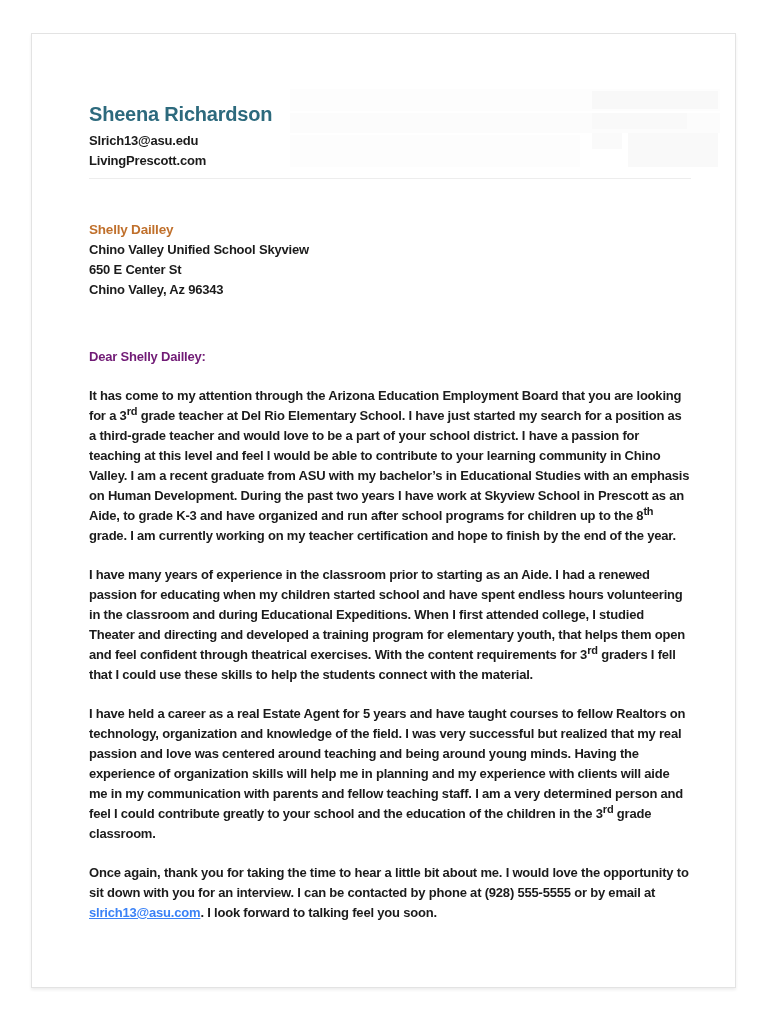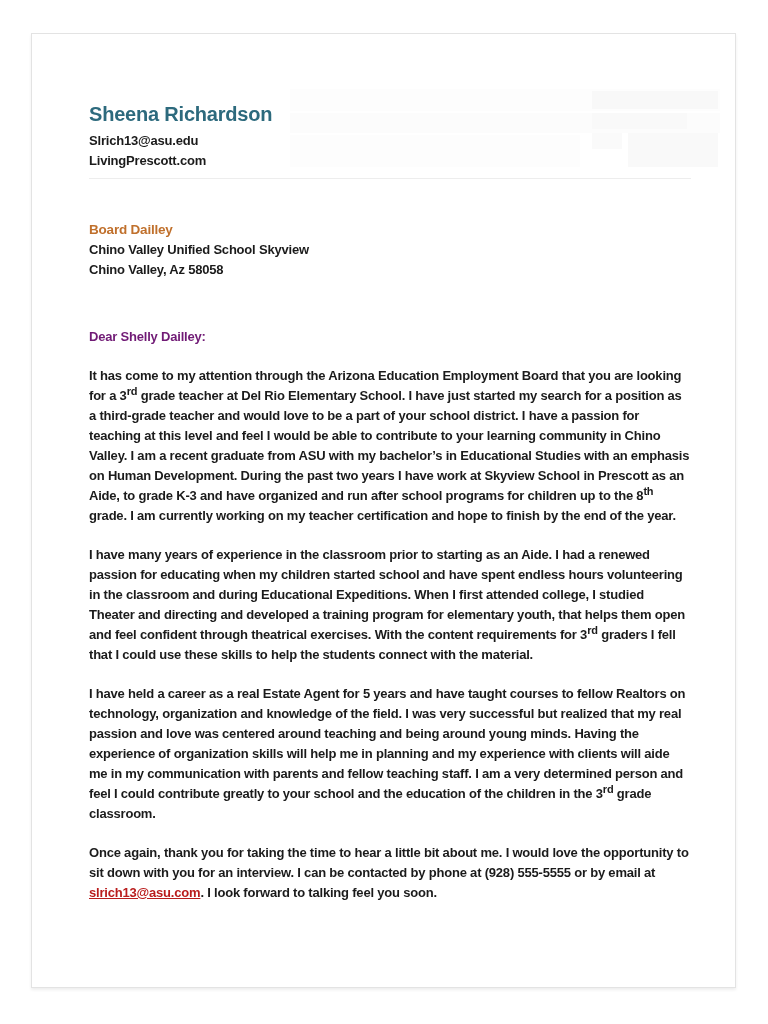--- a/index.html
+++ b/index.html
@@ -93,21 +93,21 @@
     letter-spacing: -0.2px;
     line-height: 20px;
     text-align: left;
   }
   .body-par sup {
     font-size: 11px;
     line-height: 0;
     vertical-align: super;
   }
   .email-link {
-    color: #b91c1c;
+    color: #3b82f6;
     text-decoration: underline;
     font-weight: 700;
     cursor: pointer;
   }
 </style>
 </head>
 <body>
 
 <div class="viewer">
   <div class="page">
@@ -122,23 +122,24 @@
 
     <div class="letter-header">
       <div class="sender-name">Sheena Richardson</div>
       <div class="contact-line">Slrich13@asu.edu</div>
       <div class="contact-line">LivingPrescott.com</div>
       <hr class="divider">
     </div>
 
 
     <div class="recipient-block">
-      <div class="recipient-name">Board Dailley</div>
+      <div class="recipient-name">Shelly Dailley</div>
       <div class="contact-line">Chino Valley Unified School Skyview</div>
-      <div class="contact-line">Chino Valley, Az 58058</div>
+      <div class="contact-line">650 E Center St</div>
+      <div class="contact-line">Chino Valley, Az 96343</div>
     </div>
 
     <div class="salutation">Dear Shelly Dailley:</div>
 
     <div class="letter-body">
         <p class="body-par"><span>It has come to my attention through the Arizona Education Employment Board that you are looking for a 3</span><sup>rd</sup><span> grade teacher at Del Rio Elementary School. I have just started my search for a position as a third-grade teacher and would love to be a part of your school district. I have a passion for teaching at this level and feel I would be able to contribute to your learning community in Chino Valley. I am a recent graduate from ASU with my bachelor’s in Educational Studies with an emphasis on Human Development. During the past two years I have work at Skyview School in Prescott as an Aide, to grade K-3 and have organized and run after school programs for children up to the 8</span><sup>th</sup><span> grade. I am currently working on my teacher certification and hope to finish by the end of the year.</span></p>
         <p class="body-par"><span>I have many years of experience in the classroom prior to starting as an Aide. I had a renewed passion for educating when my children started school and have spent endless hours volunteering in the classroom and during Educational Expeditions. When I first attended college, I studied Theater and directing and developed a training program for elementary youth, that helps them open and feel confident through theatrical exercises. With the content requirements for 3</span><sup>rd</sup><span> graders I fell that I could use these skills to help the students connect with the material.</span></p>
         <p class="body-par"><span>I have held a career as a real Estate Agent for 5 years and have taught courses to fellow Realtors on technology, organization and knowledge of the field. I was very successful but realized that my real passion and love was centered around teaching and being around young minds. Having the experience of organization skills will help me in planning and my experience with clients will aide me in my communication with parents and fellow teaching staff. I am a very determined person and feel I could contribute greatly to your school and the education of the children in the 3</span><sup>rd</sup><span> grade classroom.</span></p>
         <p class="body-par"><span>Once again, thank you for taking the time to hear a little bit about me. I would love the opportunity to sit down with you for an interview. I can be contacted by phone at (928) 555-5555 or by email at </span><a class="email-link">slrich13@asu.com</a><span>. I look forward to talking feel you soon.</span></p>
       </div>

